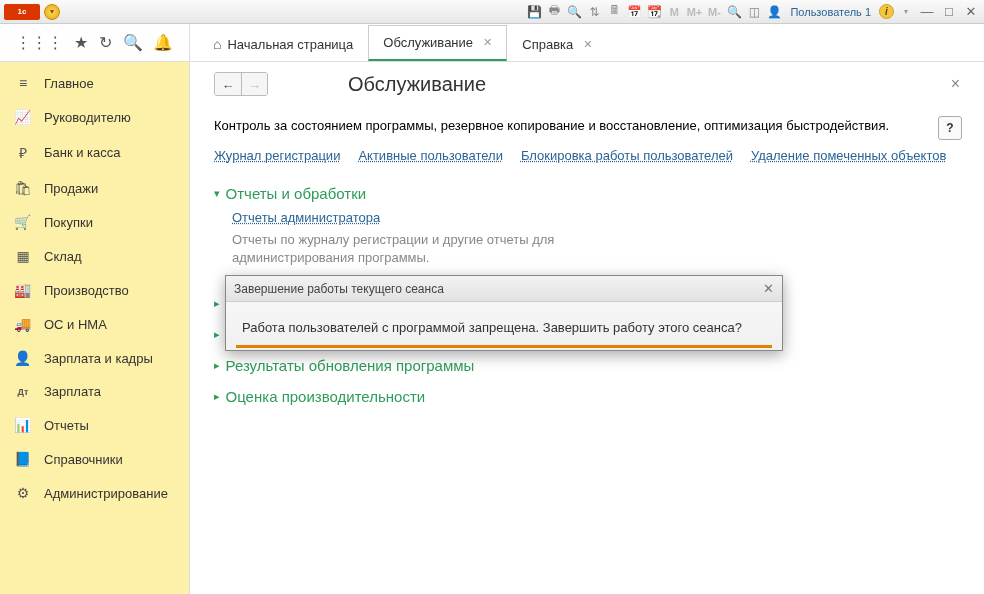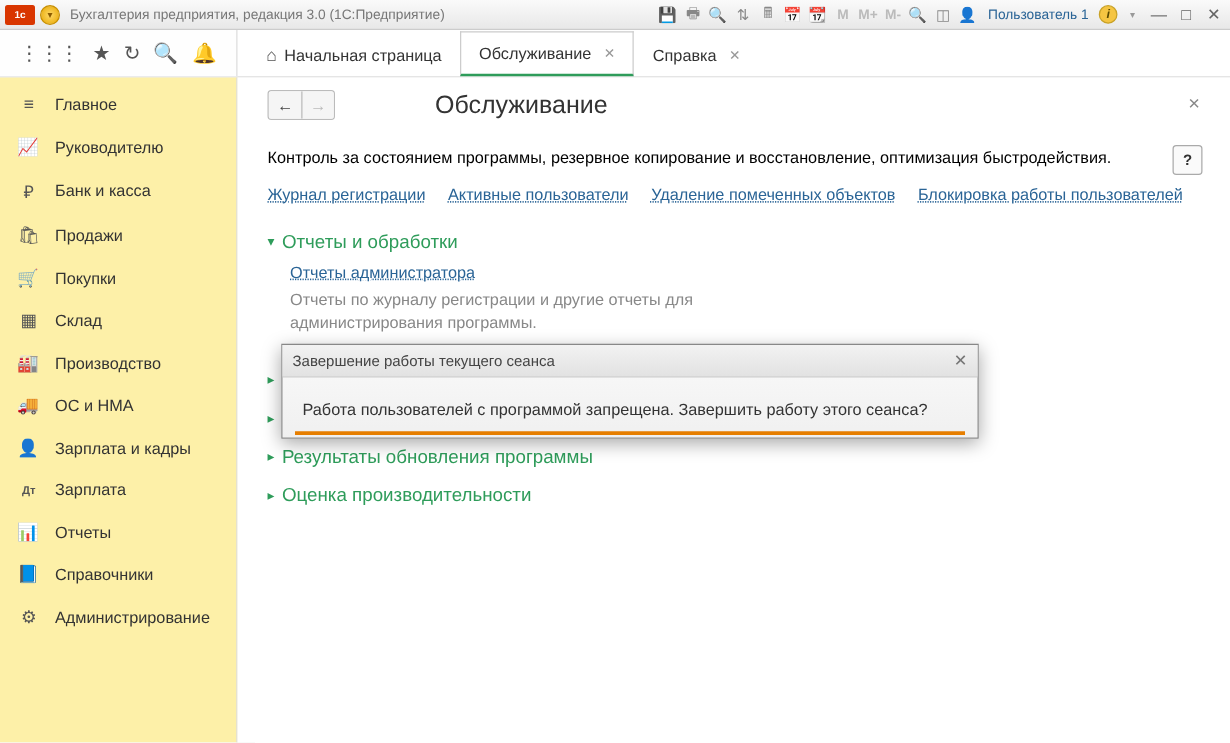--- a/index.html
+++ b/index.html
@@ -16,21 +16,21 @@
       height: 24px;
       background: linear-gradient(#fafafa,#e8e8e8);
       border-bottom: 1px solid #ccc;
       display: flex;
       align-items: center;
       padding: 0 4px;
       font-size: 11px;
       color: #555;
     }
     .titlebar .logo1c {
-      width: 24px; height: 16px;
+      width: 36px; height: 16px;
       background: #d93600;
       color: #fff;
       font-size: 8px;
       font-weight: bold;
       display: inline-flex;
       align-items: center;
       justify-content: center;
       border-radius: 2px;
       margin-right: 4px;
     }
@@ -241,21 +241,20 @@
     }
     
     a { cursor:pointer; }
   </style>
 </head>
 <body>
 
 <div class="titlebar">
   <span class="logo1c">1c</span>
   <span class="drop-circle">▾</span>
-  <span class="title-text">Бухгалтерия предприятия, редакция 3.0  (1С:Предприятие)</span>
   <span class="spacer"></span>
   <span class="tb-icons">
     <span class="tb-icon">💾</span>
     <span class="tb-icon">🖶</span>
     <span class="tb-icon">🔍</span>
     <span class="tb-icon">⇅</span>
     <span class="tb-icon">🖩</span>
     <span class="tb-icon">📅</span>
     <span class="tb-icon">📆</span>
     <span class="tb-icon m-gray">M</span>
@@ -362,22 +361,22 @@
       <div class="content-title">Обслуживание</div>
       <div class="content-close">×</div>
     </div>
     
     <div class="desc">Контроль за состоянием программы, резервное копирование и восстановление, оптимизация быстродействия.</div>
     <div class="help-btn">?</div>
     
     <div class="links-row">
       <a>Журнал регистрации</a>
       <a>Активные пользователи</a>
+      <a>Блокировка работы пользователей</a>
       <a>Удаление помеченных объектов</a>
-      <a>Блокировка работы пользователей</a>
     </div>
     
     <div class="section-head">
       <span class="chev">▾</span>
       <span>Отчеты и обработки</span>
     </div>
     <a class="sub-link">Отчеты администратора</a>
     <div class="sub-desc">Отчеты по журналу регистрации и другие отчеты для администрирования программы.</div>
     
     <div class="collapsed-row" style="margin-top:28px;">

